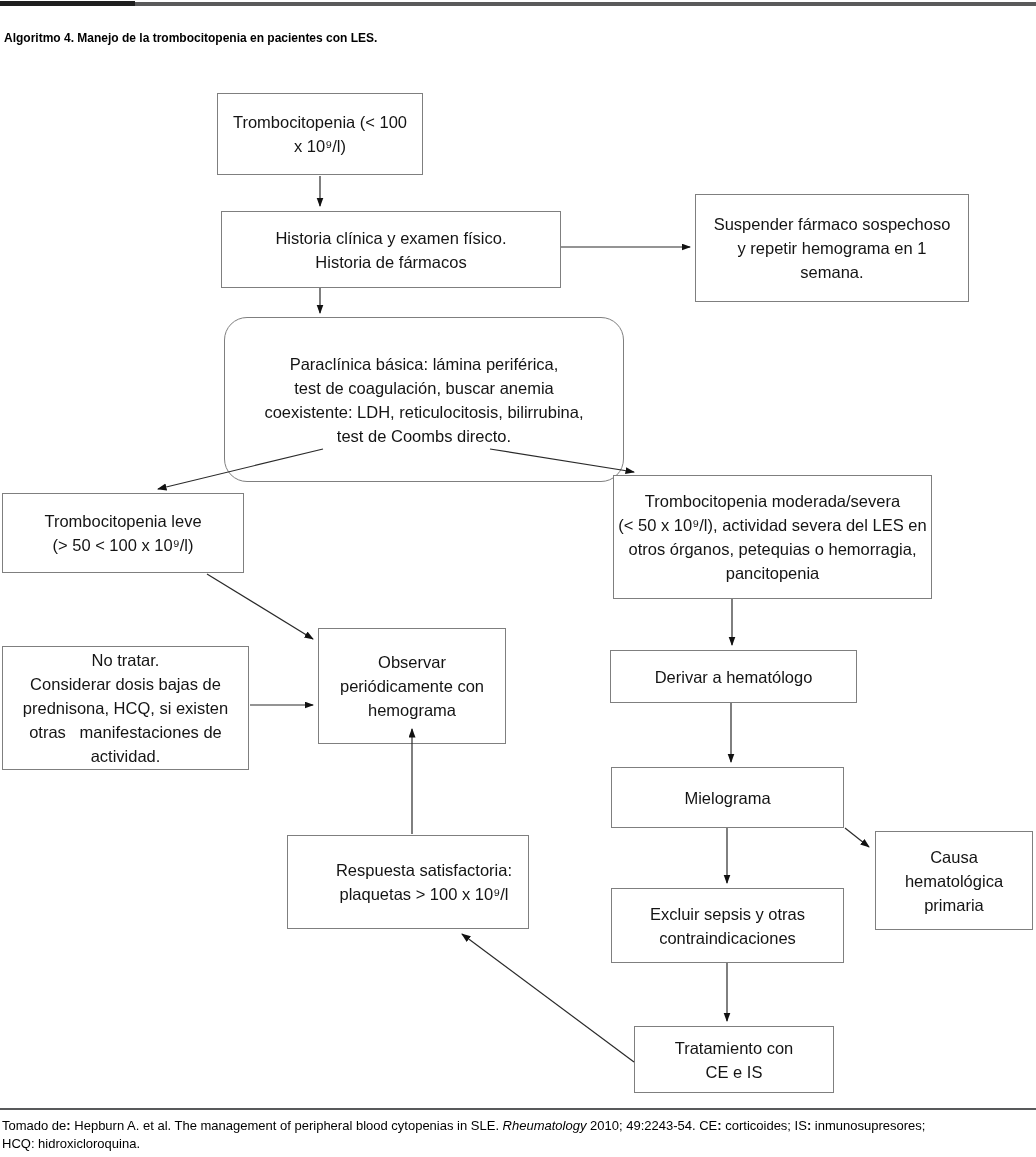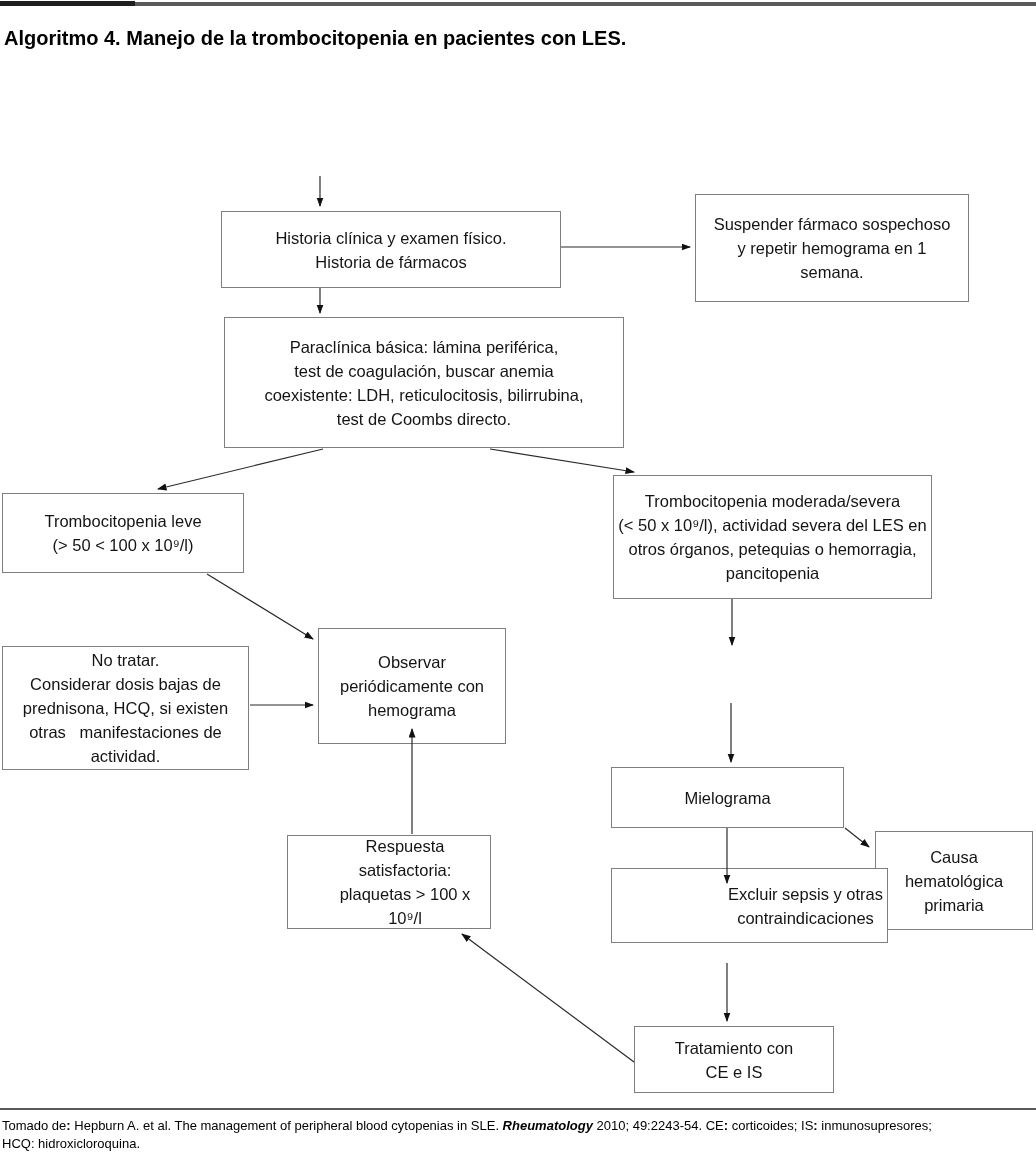--- a/index.html
+++ b/index.html
@@ -8,76 +8,80 @@
     width:1036px;height:1157px;
     background:#ffffff;
     font-family:"Liberation Sans","DejaVu Sans",sans-serif;
     color:#1a1a1a;
     overflow:hidden;
   }
   .topbar-dark{position:absolute;left:0;top:1px;width:135px;height:5px;background:#1f1f1f;}
   .topbar-gray{position:absolute;left:135px;top:2px;width:901px;height:4px;background:#5a5a5b;}
   .page-title{
     position:absolute;left:4px;top:28px;width:1000px;
-    font-size:20px;font-weight:bold;line-height:20px;color:#000;
+    font-size:12px;font-weight:bold;line-height:20px;color:#000;
   }
   .node{
     position:absolute;
     box-sizing:border-box;
     border:1px solid #7f7f7f;
     background:#ffffff;
     display:flex;align-items:center;justify-content:center;
   }
   .node-label{
     display:block;
     white-space:pre-wrap;
     text-align:center;
     font-size:16.5px;line-height:24px;color:#141414;
     padding:0 4px;
   }
   
   #n-start{left:217px;top:93px;width:206px;height:82px;}
   #n-historia{left:221px;top:211px;width:340px;height:77px;}
   #n-suspender{left:695px;top:194px;width:274px;height:108px;}
-  #n-paraclinica{left:224px;top:317px;width:400px;height:131px;}
+  #n-paraclinica{left:224px;top:317px;width:400px;height:165px;border-radius:23px;}
   #n-leve{left:2px;top:493px;width:242px;height:80px;}
   #n-moderada{left:613px;top:475px;width:319px;height:124px;}
   #n-no-tratar{left:2px;top:646px;width:247px;height:124px;}
   #n-observar{left:318px;top:628px;width:188px;height:116px;}
   #n-derivar{left:610px;top:650px;width:247px;height:53px;}
   #n-mielograma{left:611px;top:767px;width:233px;height:61px;}
   #n-causa{left:875px;top:831px;width:158px;height:99px;}
-  #n-excluir{left:611px;top:868px;width:277px;height:75px;justify-content:flex-end;}
-  #n-respuesta{left:287px;top:835px;width:204px;height:94px;padding-left:32px;}
+  #n-excluir{left:611px;top:888px;width:233px;height:75px;}
+  #n-respuesta{left:287px;top:835px;width:242px;height:94px;padding-left:32px;}
   #n-tratamiento{left:634px;top:1026px;width:200px;height:67px;}
 
   svg.arrows{position:absolute;left:0;top:0;pointer-events:none;}
   svg.arrows line{stroke:#2a2a2a;stroke-width:1.2;}
   svg.arrows path.head{fill:#111;}
 
   .footer-rule{position:absolute;left:0;top:1108px;width:1036px;height:2px;background:#58595b;}
   .footer-text{
     position:absolute;left:2px;top:1117px;width:1032px;
     font-size:13px;line-height:17.5px;color:#000;
     white-space:pre-wrap;margin:0;
   }
   .footer-text .it{}
-  .footer-text .bi{font-style:italic;font-weight:bold;}
+  .footer-text .bi{font-style:italic;font-weight:normal;}
   .footer-text .b{font-weight:bold;}
 </style>
 </head>
 <body>
 
 <div id="page">
 
   <div class="topbar-dark"></div>
   <div class="topbar-gray"></div>
 
   <div class="page-title">Algoritmo 4. Manejo de la trombocitopenia en pacientes con LES.</div>
 
+  <div class="node" id="n-start">
+    <span class="node-label">Trombocitopenia (&lt; 100
+x 10⁹/l)</span>
+  </div>
   <div class="node" id="n-historia">
     <span class="node-label">Historia clínica y examen físico.
 Historia de fármacos</span>
   </div>
   <div class="node" id="n-suspender">
     <span class="node-label">Suspender fármaco sospechoso
 y repetir hemograma en 1
 semana.</span>
   </div>
   <div class="node" id="n-paraclinica">
@@ -100,20 +104,23 @@
     <span class="node-label">No tratar.
 Considerar dosis bajas de
 prednisona, HCQ, si existen
 otras   manifestaciones de
 actividad.</span>
   </div>
   <div class="node" id="n-observar">
     <span class="node-label">Observar
 periódicamente con
 hemograma</span>
+  </div>
+  <div class="node" id="n-derivar">
+    <span class="node-label">Derivar a hematólogo</span>
   </div>
   <div class="node" id="n-causa">
     <span class="node-label">Causa
 hematológica
 primaria</span>
   </div>
   <div class="node" id="n-mielograma">
     <span class="node-label">Mielograma</span>
   </div>
   <div class="node" id="n-excluir">

